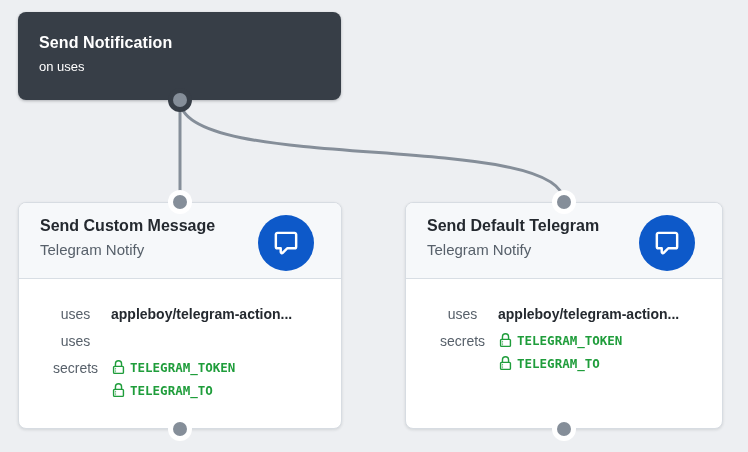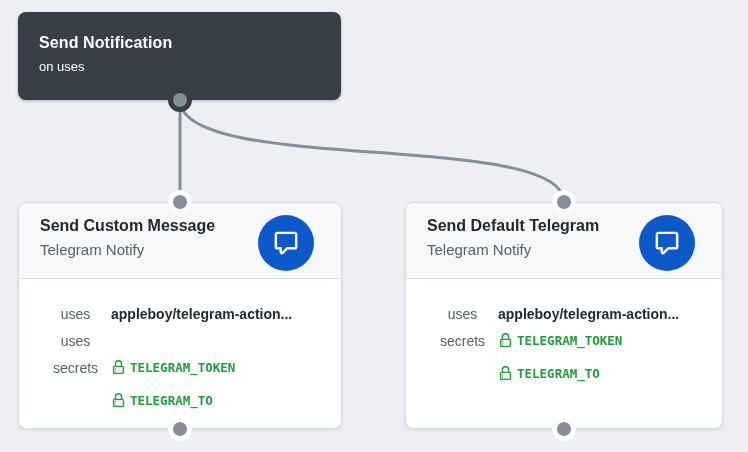--- a/index.html
+++ b/index.html
@@ -59,21 +59,21 @@
   .job-body { padding:26px 8px 0 21px;text-align:center; }
   .row { display:flex; margin-bottom:9px; }
   .row-label {
     width:71px; flex:none;
     font-size:14px; color:#57606a; line-height:18px;
   }
   .row-value {
     font-size:14px; font-weight:bold; color:#24292f; line-height:18px;
     white-space:nowrap;
   }
-  .secrets-col { display:flex; flex-direction:column; gap:16px; }
+  .secrets-col { display:flex; flex-direction:column; gap:6px; }
   .secret-entry { display:flex; align-items:center; gap:4px; }
   .secret-entry svg { flex:none; }
   .secret-text {
     font-family:"DejaVu Sans Mono", monospace;
     font-size:12.5px; font-weight:bold;
     color:#1f9d3b; line-height:17px; white-space:nowrap;
   }
 
   
   .edges {

